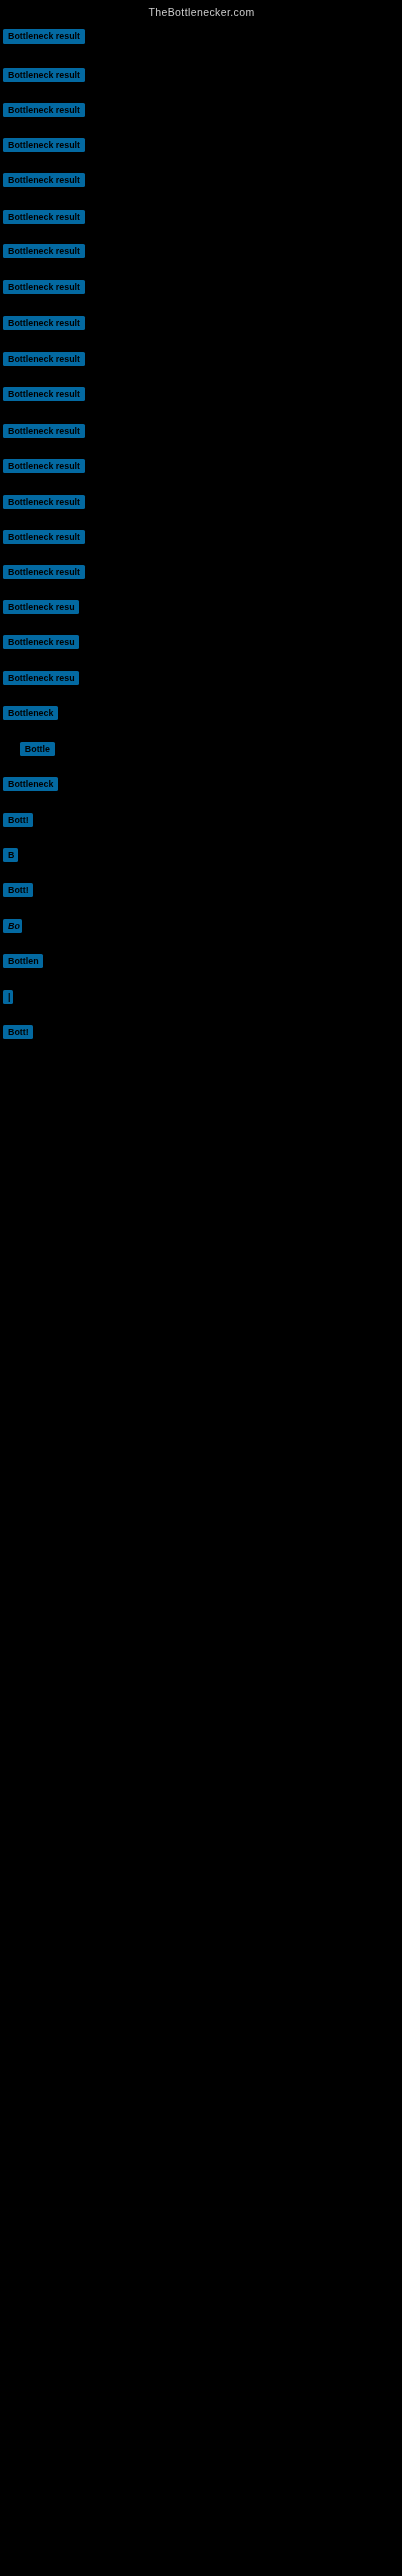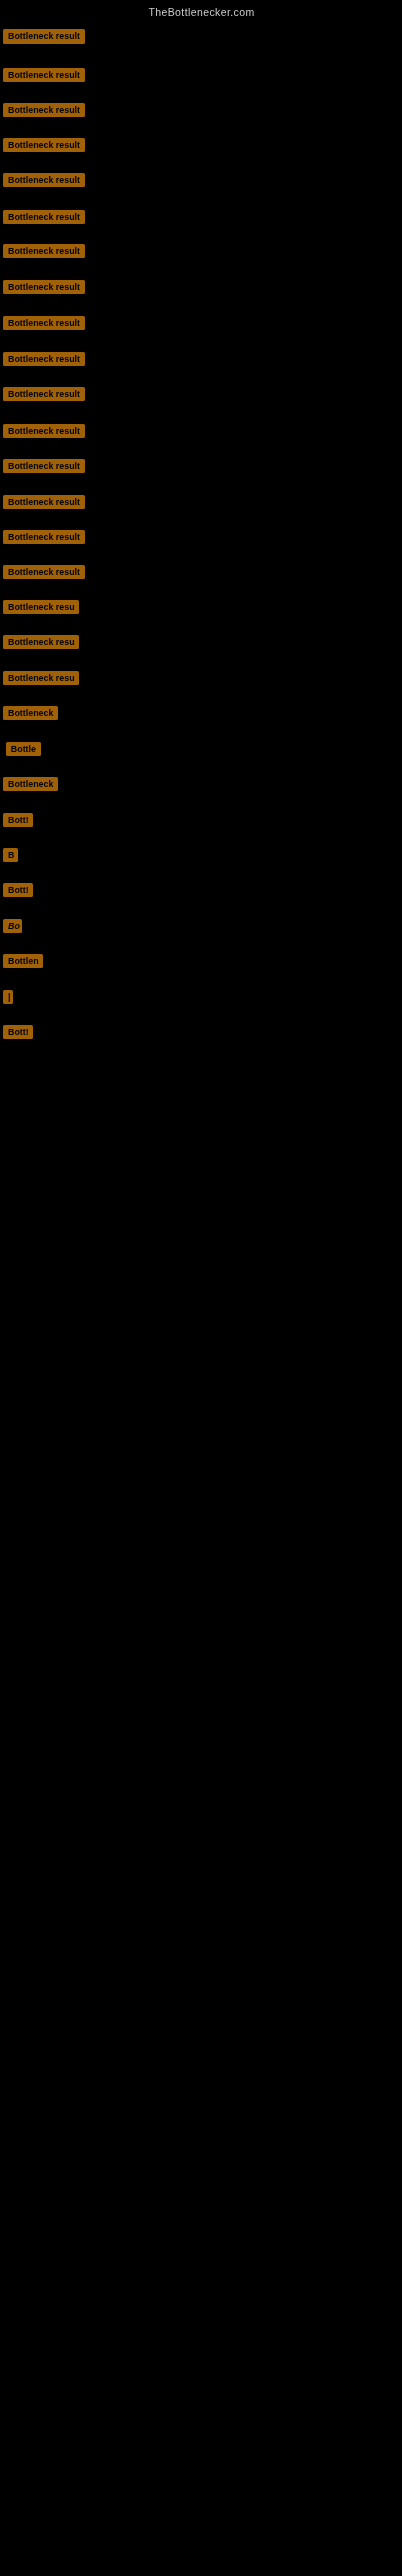--- a/index.html
+++ b/index.html
@@ -16,21 +16,21 @@
     }
     .site-title {
       text-align: center;
       color: #ccc;
       font-size: 10.5px;
       padding: 6.4px 0 3.2px 0;
       letter-spacing: 0.4px;
     }
     .badge {
       display: inline-block;
-      background-color: #a16207;
+      background-color: #0369a1;
       color: #000;
       font-size: 8.9px;
       font-weight: bold;
       padding: 2.4px 4.8px;
       border-radius: 1.6px;
       white-space: nowrap;
       overflow: hidden;
     }
     .item {
       position: absolute;
@@ -56,21 +56,21 @@
     <div class="item" style="top: 365px; left: 3.2px;"><span class="badge" style="max-width: 97px;">Bottleneck result</span></div>
     <div class="item" style="top: 402px; left: 3.2px;"><span class="badge" style="max-width: 97px;">Bottleneck result</span></div>
     <div class="item" style="top: 437px; left: 3.2px;"><span class="badge" style="max-width: 97px;">Bottleneck result</span></div>
     <div class="item" style="top: 473px; left: 3.2px;"><span class="badge" style="max-width: 97px;">Bottleneck result</span></div>
     <div class="item" style="top: 508px; left: 3.2px;"><span class="badge" style="max-width: 97px;">Bottleneck result</span></div>
     <div class="item" style="top: 543px; left: 3.2px;"><span class="badge" style="max-width: 97px;">Bottleneck result</span></div>
     <div class="item" style="top: 578px; left: 3.2px;"><span class="badge" style="max-width: 89px;">Bottleneck resu</span></div>
     <div class="item" style="top: 613px; left: 3.2px;"><span class="badge" style="max-width: 87px;">Bottleneck resu</span></div>
     <div class="item" style="top: 649px; left: 3.2px;"><span class="badge" style="max-width: 85px;">Bottleneck resu</span></div>
     <div class="item" style="top: 684px; left: 3.2px;"><span class="badge" style="max-width: 66px;">Bottleneck</span></div>
-    <div class="item" style="top: 720px; left: 6px;"><span class="badge" style="max-width: 42px;">Bottle</span></div>
+    <div class="item" style="top: 720px; left: 20px;"><span class="badge" style="max-width: 42px;">Bottle</span></div>
     <div class="item" style="top: 755px; left: 3.2px;"><span class="badge" style="max-width: 63px;">Bottleneck</span></div>
     <div class="item" style="top: 791px; left: 3.2px;"><span class="badge" style="max-width: 35px;">Bott!</span></div>
     <div class="item" style="top: 826px; left: 3.2px;"><span class="badge" style="max-width: 14.5px;">B</span></div>
     <div class="item" style="top: 861px; left: 3.2px;"><span class="badge" style="max-width: 35px;">Bott!</span></div>
     <div class="item" style="top: 897px; left: 3.2px;"><span class="badge" style="max-width: 19.3px; font-style: italic;">Bo</span></div>
     <div class="item" style="top: 932px; left: 3.2px;"><span class="badge" style="max-width: 47px; text-align: right;">Bottlen</span></div>
     <div class="item" style="top: 968px; left: 3.2px;"><span class="badge" style="max-width: 9.7px;">|</span></div>
     <div class="item" style="top: 1003px; left: 3.2px;"><span class="badge" style="max-width: 35px;">Bott!</span></div>
   </div>
 

